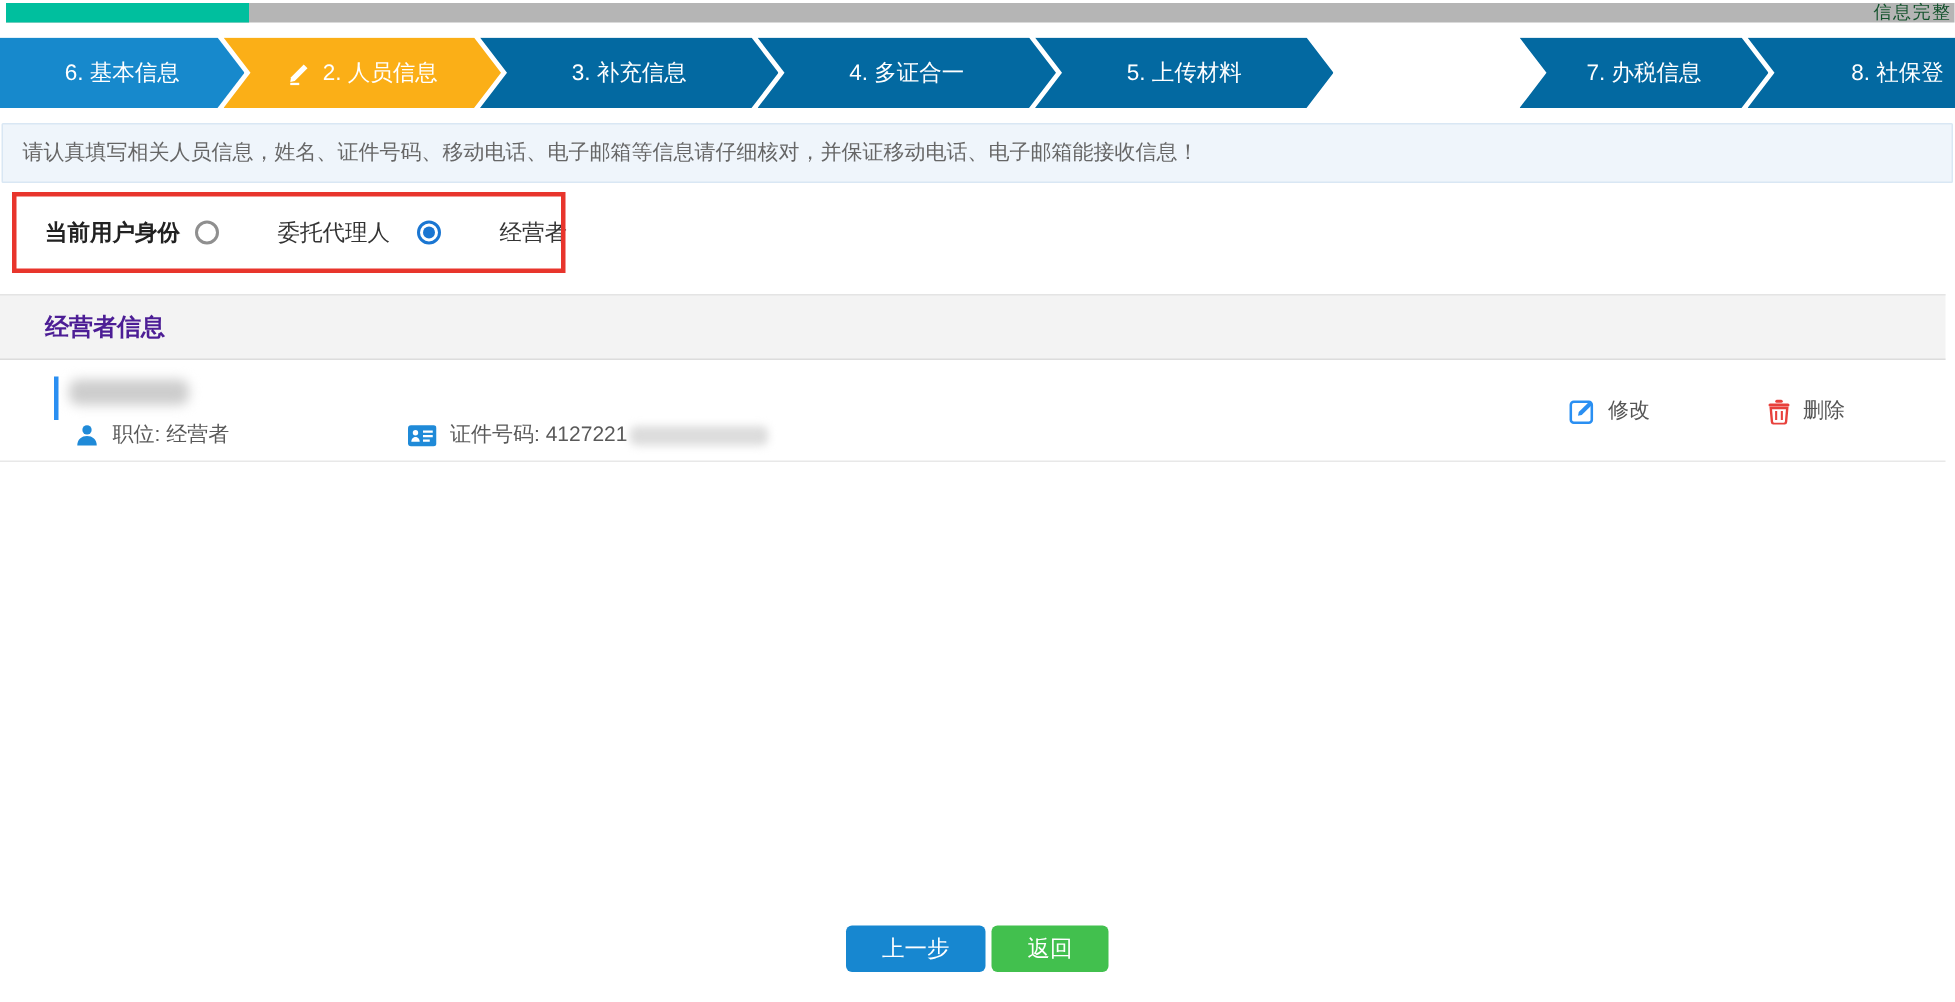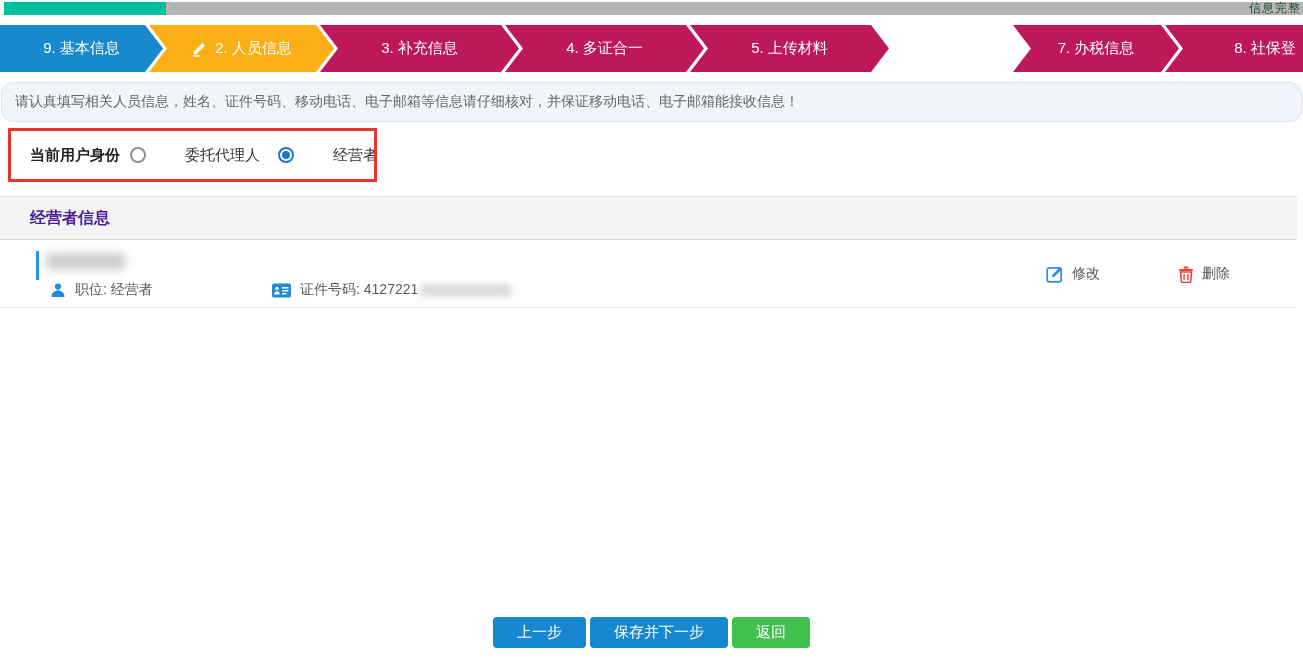--- a/index.html
+++ b/index.html
@@ -14,35 +14,35 @@
 
   
   .stepper { position:absolute; left:0; top:25px; width:1400px; height:47px; }
   .step { position:absolute; top:0; height:47px; display:flex; align-items:center; justify-content:center;
     color:#fff; font-size:15px; white-space:nowrap; cursor:pointer;
     clip-path: polygon(0 0, calc(100% - 18px) 0, 100% 50%, calc(100% - 18px) 100%, 0 100%, 18px 50%); }
   .step.first { clip-path: polygon(0 0, calc(100% - 18px) 0, 100% 50%, calc(100% - 18px) 100%, 0 100%); }
   .step.last  { clip-path: polygon(0 0, 100% 0, 100% 100%, 0 100%, 18px 50%); }
   .step.done { background:#1789cc; }
   .step.current { background:#fbaf17; }
-  .step.upcoming { background:#be185d;text-align:center; }
+  .step.upcoming { background:#0369a1;text-align:center; }
   .step .pencil { display:none; margin-right:7px; }
   .step.current .pencil { display:inline-block; }
   .s1 { left:0;    width:163px; }
   .s2 { left:149px; width:185px; }
   .s3 { left:320px; width:199px; }
   .s4 { left:505px; width:199px; }
   .s5 { left:690px; width:199px; }
   .s6 { left:875px; width:152px; }
   .s7 { left:1013px; width:166px; }
   .s8 { left:1165px; width:200px; }
 
   
   .notice { position:absolute; left:1px; top:82px; width:1301px; height:40px;
-    background:#eff5fb; border:1px solid #d9e7f4; border-radius:12px;
+    background:#eff5fb; border:1px solid #d9e7f4; border-radius:1px;
     display:flex; align-items:center; padding-left:13px; color:#666; font-size:14px; }
 
   
   .identity-row { position:absolute; left:0; top:127px; width:1031px; height:56px; }
   .annotation-box { position:absolute; left:8px; top:1px; width:369px; height:54px;
     border:3px solid #e8352c; pointer-events:none; }
   .identity-inner { position:absolute; left:30px; top:0; height:56px; display:flex; align-items:center; }
   .identity-label { font-weight:bold; color:#222; font-size:15px; margin-right:10px; }
   .radio-option { display:flex; align-items:center; margin-right:18px; cursor:pointer; color:#333; font-size:15px;gap:32px; }
   .radio-circle { width:16px; height:16px; border-radius:50%; border:2px solid #8f8f8f;
@@ -82,21 +82,21 @@
 </head>
 <body>
 
 <div class="progress-track">
   <div class="progress-fill" style="width: 12.5%;"></div>
   <span class="progress-label">信息完整</span>
 </div>
 
 <div class="stepper">
   <div class="step first s1 done">
-    <span>9. 基本信息</span>
+    <span>6. 基本信息</span>
   </div>
   <div class="step s2 current">
     <span class="pencil">
       <svg width="17" height="17" viewBox="0 0 17 17">
           <path d="M3 11.5 L11.5 3 L14 5.5 L5.5 14 L2.5 14.7 Z" fill="#fff"></path>
           <rect x="2.5" y="15.2" width="6" height="1.6" fill="#fff"></rect>
         </svg>
     </span>
     <span>2. 人员信息</span>
   </div>
@@ -189,15 +189,14 @@
             <rect x="9.2" y="9" width="1.4" height="6" fill="#e8413c"></rect>
           </svg>
       </span>
       <span>删除</span>
     </div>
   </div>
 </div>
 
 <div class="footer">
   <button class="btn btn-blue">上一步</button>
-  <button class="btn btn-blue">保存并下一步</button>
   <button class="btn btn-green">返回</button>
 </div>
 
 </body></html>

